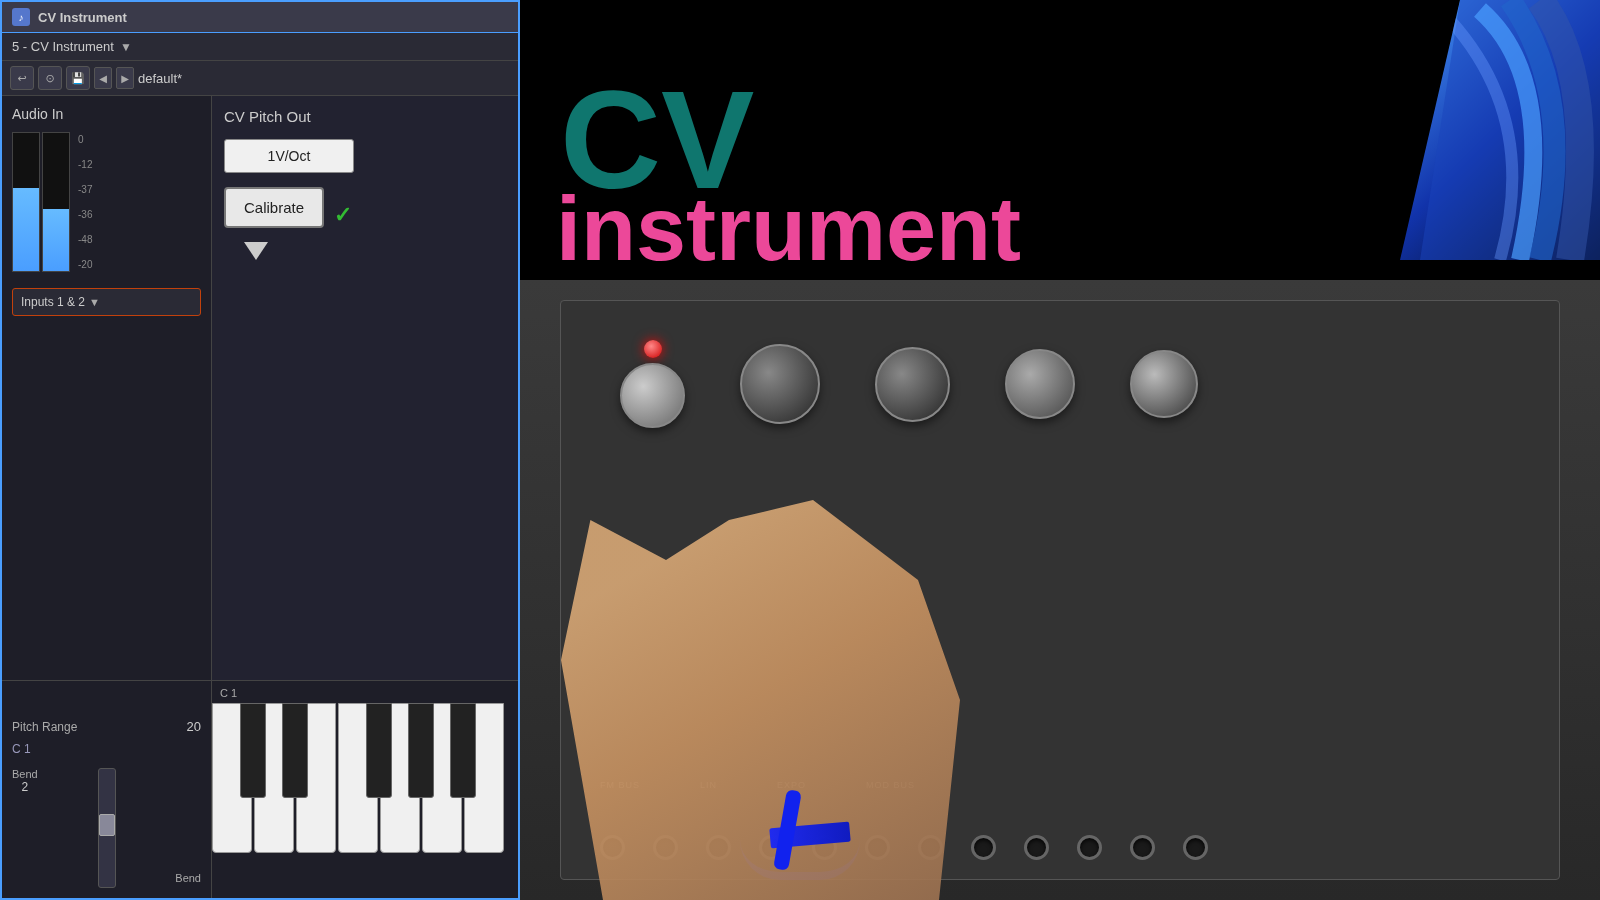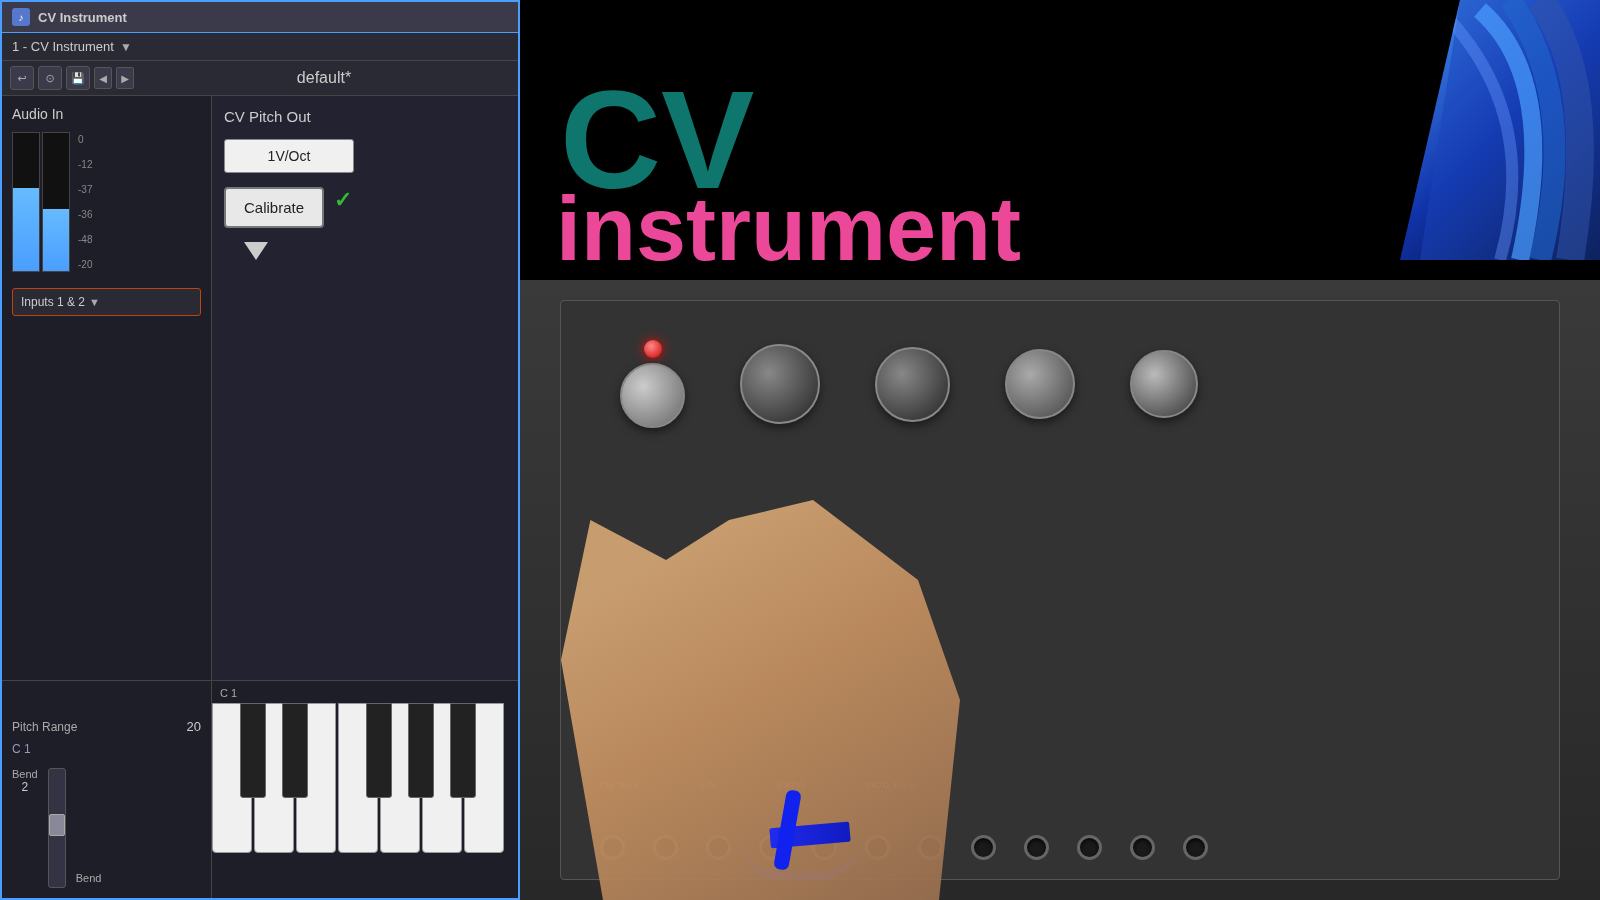--- a/index.html
+++ b/index.html
@@ -94,23 +94,22 @@
       border-radius: 2px;
       cursor: pointer;
       display: flex;
       align-items: center;
       justify-content: center;
       color: #aaa;
       font-size: 10px;
     }
     .preset-name {
       flex: 1;
-      text-align: center;
-      color: #cccccc;
-      font-size: 16px;
+      color: #cccccc;
+      font-size: 13px;
     }
 
     .preset-actions {
       background: #2a2a35;
       display: flex;
       border-bottom: 1px solid #444;
     }
     .preset-btn {
       flex: 1;
       padding: 8px 4px;
@@ -218,21 +217,21 @@
       border-radius: 3px;
       padding: 8px 20px;
       font-size: 14px;
       cursor: pointer;
       color: #222;
       width: 130px;
       text-align: center;
     }
     .calibrate-row {
       display: flex;
-      align-items: flex-start;
+      align-items: flex-end;
       gap: 10px;
     }
     .calibrate-btn {
       background: #e8e8e8;
       border: 2px solid #777;
       border-radius: 4px;
       padding: 10px 18px;
       font-size: 15px;
       cursor: pointer;
       color: #222;
@@ -274,20 +273,21 @@
     }
     .keyboard-note {
       color: #9999bb;
       font-size: 12px;
     }
     .bend-area {
       display: flex;
       gap: 10px;
       align-items: flex-start;
       margin-top: 4px;
+      justify-content: space-between;
     }
     .bend-label-group {
       display: flex;
       flex-direction: column;
       align-items: center;
     }
     .bend-label {
       color: #aaaaaa;
       font-size: 11px;
     }
@@ -466,21 +466,21 @@
 <div class="left-panel">
 
   <div class="title-bar">
     <div class="title-bar-icon">
       <span>♪</span>
     </div>
     <span class="title-bar-text">CV Instrument</span>
   </div>
 
   <div class="instrument-bar">
-    <span class="instrument-name">1 - CV Instrument</span>
+    <span class="instrument-name">5 - CV Instrument</span>
     <span class="dropdown-arrow">▼</span>
   </div>
 
   <div class="toolbar">
     <div class="toolbar-icon-btn">↩</div>
     <div class="toolbar-icon-btn">⊙</div>
     <div class="toolbar-icon-btn">💾</div>
     <div class="toolbar-nav-btn">◀</div>
     <div class="toolbar-nav-btn">▶</div>
     <span class="preset-name">default*</span>

